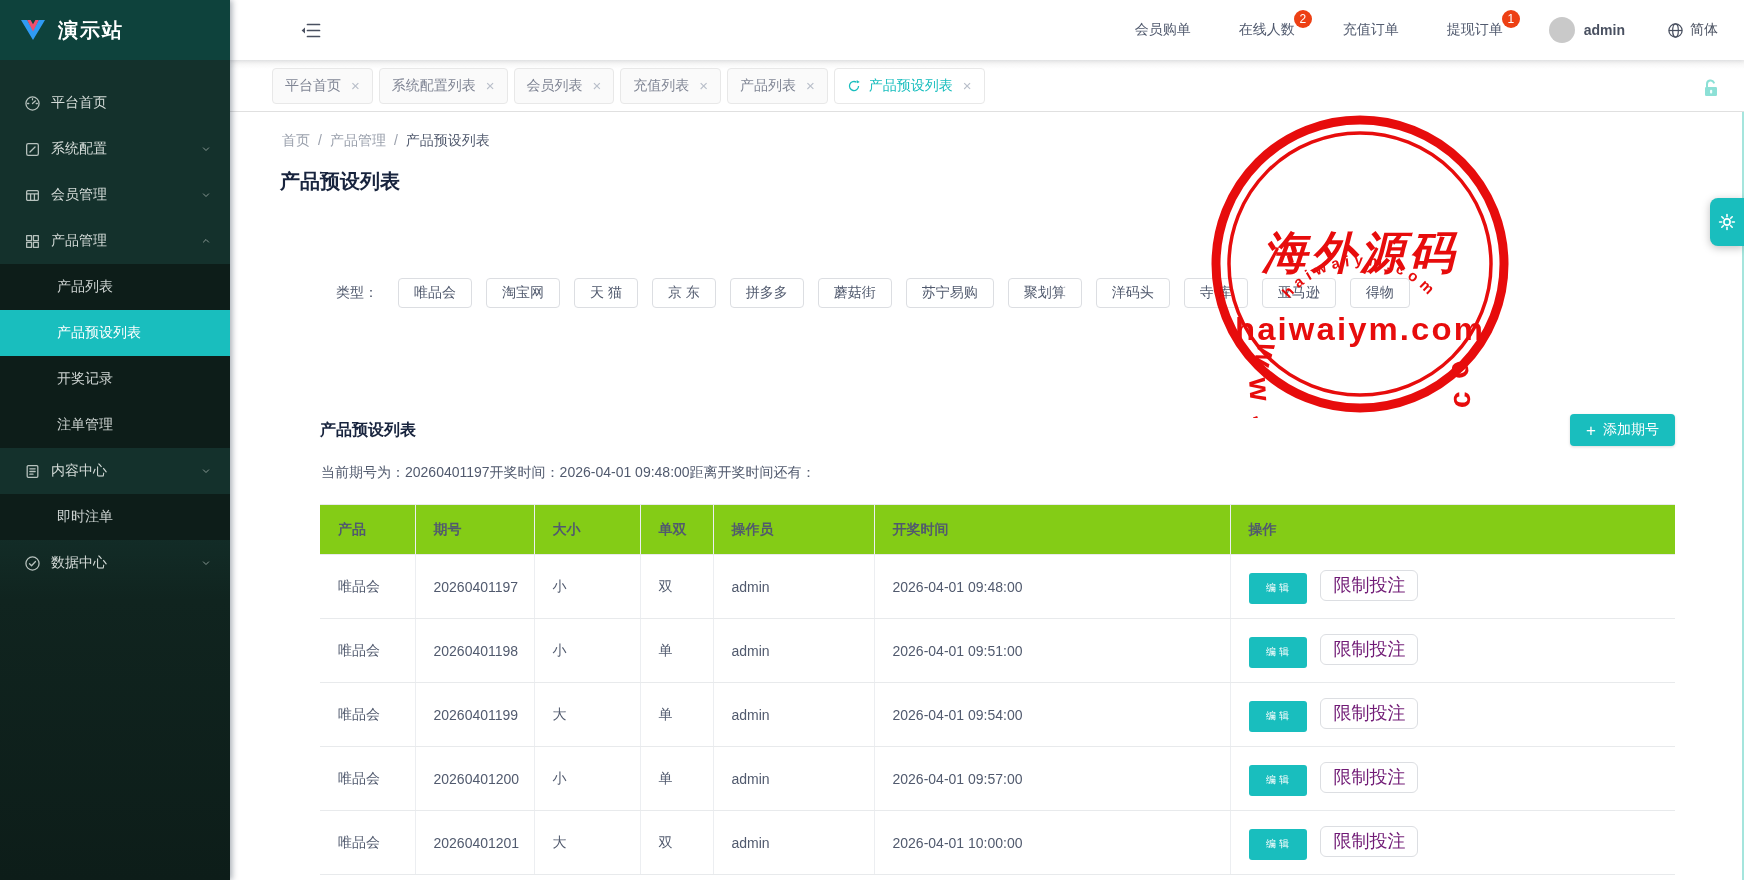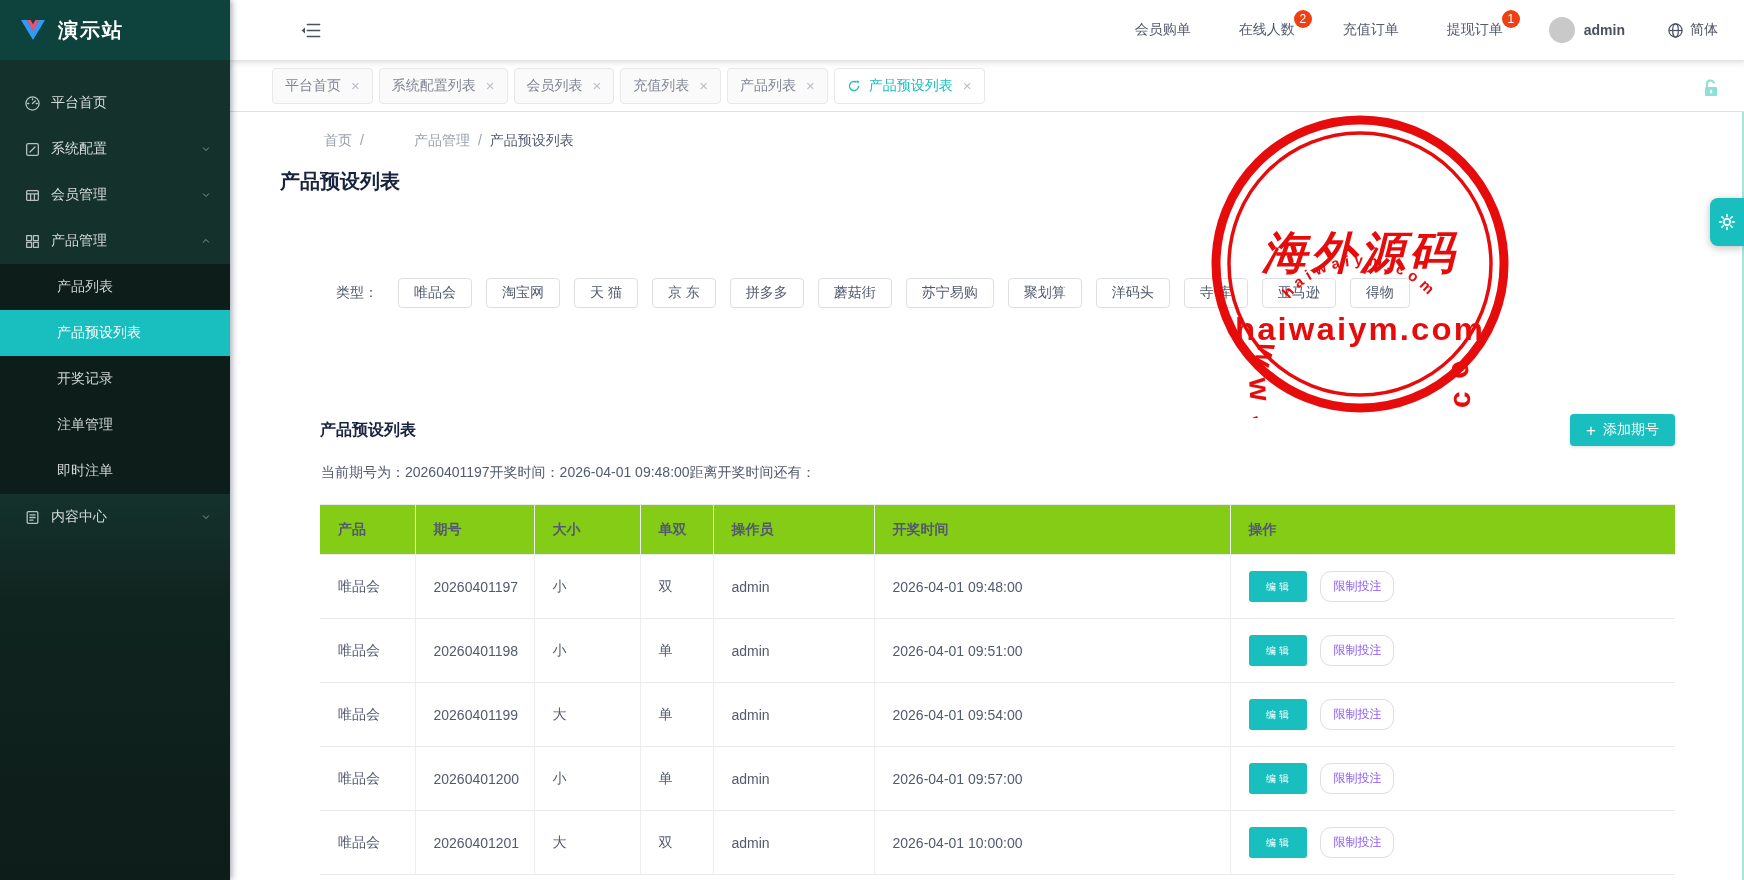--- a/index.html
+++ b/index.html
@@ -49,21 +49,21 @@
          border-radius:4px; padding:0 12px; margin-right:6px; color:#808695; cursor:pointer; white-space:nowrap; }
   .tab .refresh { width:14px; height:14px; margin-right:8px; color:var(--accent); display:none; }
   .tab.active { background:#fff; color:var(--accent); }
   .tab.active .refresh { display:inline-block; }
   .tclose { margin-left:10px; color:#b8bec9; font-size:15px; line-height:1; cursor:pointer; }
   .lockbtn { position:absolute; right:22px; top:17px; width:22px; height:22px; cursor:pointer; }
 
   
   .content { position:absolute; left:230px; top:112px; right:0; bottom:0; background:#fff; }
   .breadcrumb { position:absolute; left:52px; top:20px; color:#9aa0ac; display:flex; gap:8px; }
-  .breadcrumb .crumb-link { cursor:pointer;margin-left:42px; }
+  .breadcrumb .crumb-link { cursor:pointer; }
   .breadcrumb .current { color:#515a6e; }
   .page-title { position:absolute; left:50px; top:56px; font-size:20px; font-weight:bold; color:#17233d; }
 
   .filter { position:absolute; left:70px; top:166px; display:flex; align-items:center;margin-left:36px; }
   .filter-label { margin-right:20px; color:#515a6e; }
   .fbtn { height:30px; padding:0 15px; margin-right:14px; border:1px solid #dcdee2; border-radius:4px;
           background:#fff; color:#515a6e; font-size:14px; cursor:pointer; white-space:nowrap;
           font-family:inherit; }
 
   .panel-head { position:absolute; left:90px; right:69px; top:300px; height:36px;
@@ -77,22 +77,22 @@
 
   .grid-wrap { position:absolute; left:90px; right:69px; top:392px; bottom:0; overflow:hidden; }
   table.grid { width:100%; border-collapse:collapse; table-layout:fixed; }
   .grid th { background:#84cc16; height:50px; text-align:left; padding-left:18px; font-weight:600;
              color:#515a6e; border-top:1px solid #e8eaec; border-bottom:1px solid #e8eaec; font-size:14px; }
   .grid td { height:64px; padding-left:18px; border-bottom:1px solid #e8eaec; color:#515a6e; font-size:14px;
              background:#fff; }
   .grid th + th, .grid td + td { border-left:1px solid #eceef1; }
   .btn-edit { width:58px; height:31px; background:var(--accent); color:#fff; border:none; border-radius:3px;
               margin-right:10px; font-size:10px; cursor:pointer; font-family:inherit; }
-  .btn-restrict { height:31px; padding:0 12px; background:#fff; border:1px solid #dcdee2; border-radius:11px;
-                  color:#8b5cf6; font-size:12px; cursor:pointer; font-family:inherit; }
+  .btn-restrict { height:31px; padding:0 12px; background:#fff; border:1px solid #dcdee2; border-radius:6px;
+                  color:#701a75; font-size:18px; cursor:pointer; font-family:inherit; }
 
   
   .stamp { position:absolute; left:1206px; top:110px; width:308px; height:308px; z-index:40;
            pointer-events:none; opacity:.95; }
   .gearbtn { position:absolute; right:0; top:198px; width:34px; height:48px; background:var(--accent);
              border-radius:8px 0 0 8px; display:flex; align-items:center; justify-content:center;
              z-index:45; cursor:pointer; box-shadow:0 2px 8px rgba(0,0,0,.25); }
   .gearbtn svg { width:20px; height:20px; }
   .edgeline { position:absolute; right:0; top:70px; bottom:0; width:2px; background:#a5e5dd; z-index:6; }
 </style>
@@ -186,41 +186,55 @@
           <span class="s-label">开奖记录</span>
 
         </div>
 
         <div class="side-item sub">
 
           <span class="s-label">注单管理</span>
 
         </div>
 
-        <div class="side-item sub">
-
-          <span class="s-label">即时注单</span>
-
-        </div>
-
         <div class="side-item top">
           <span class="s-icon">
             <svg viewBox="0 0 16 16">
               <rect x="3" y="2.5" width="10" height="11" rx="1"></rect>
               <path d="M5.5 5.5h5M5.5 8h5M5.5 10.5h3"></path>
             </svg>
           </span>
           <span class="s-label">内容中心</span>
           <span class="s-chev">
             <svg viewBox="0 0 16 16">
               <path d="M4.5 6.5L8 10l3.5-3.5"></path>
             </svg>
           </span>
         </div>
 
+        <div class="side-item sub">
+
+          <span class="s-label">即时注单</span>
+
+        </div>
+
+        <div class="side-item top">
+          <span class="s-icon">
+            <svg viewBox="0 0 16 16">
+              <circle cx="8" cy="8" r="6.2"></circle>
+              <path d="M5.2 8.2l1.9 1.9 3.7-4"></path>
+            </svg>
+          </span>
+          <span class="s-label">数据中心</span>
+          <span class="s-chev">
+            <svg viewBox="0 0 16 16">
+              <path d="M4.5 6.5L8 10l3.5-3.5"></path>
+            </svg>
+          </span>
+        </div>
       </nav>
   </aside>
 
   <header class="topbar">
     <span class="collapse">
       <svg viewBox="0 0 21 17" fill="none" stroke="#495060" stroke-width="1.7" stroke-linecap="round">
         <path d="M7.5 2.5h12M7.5 8.5h12M7.5 14.5h12"></path>
         <polygon points="5,5.6 1.6,8.5 5,11.4" fill="#495060" stroke="none"></polygon>
       </svg>
     </span>

